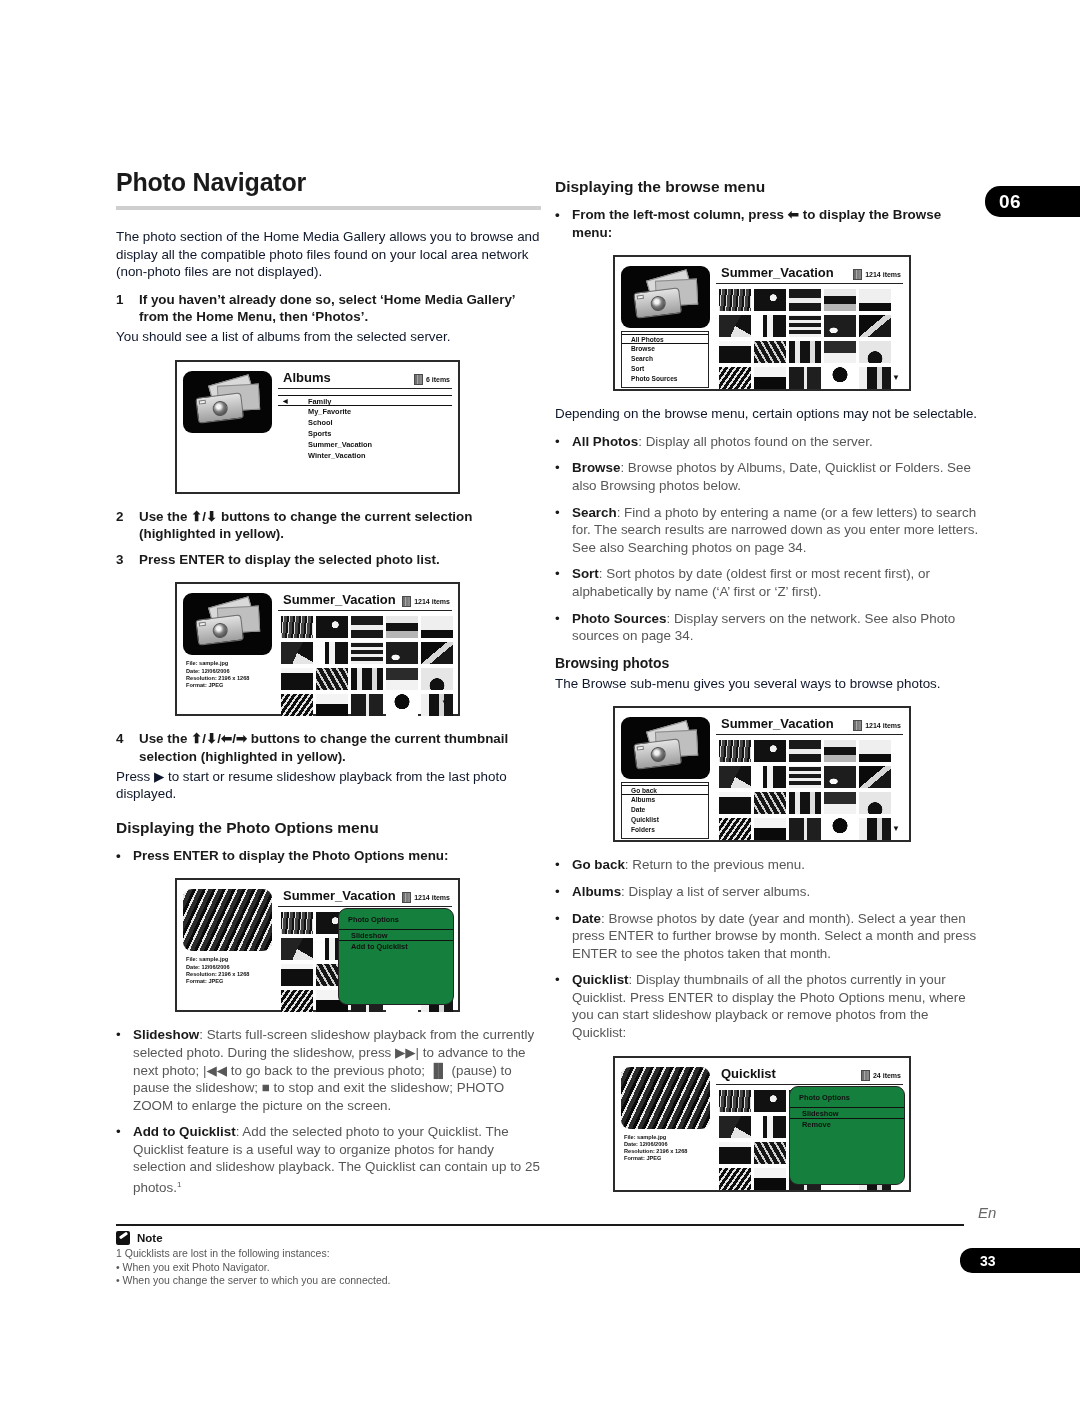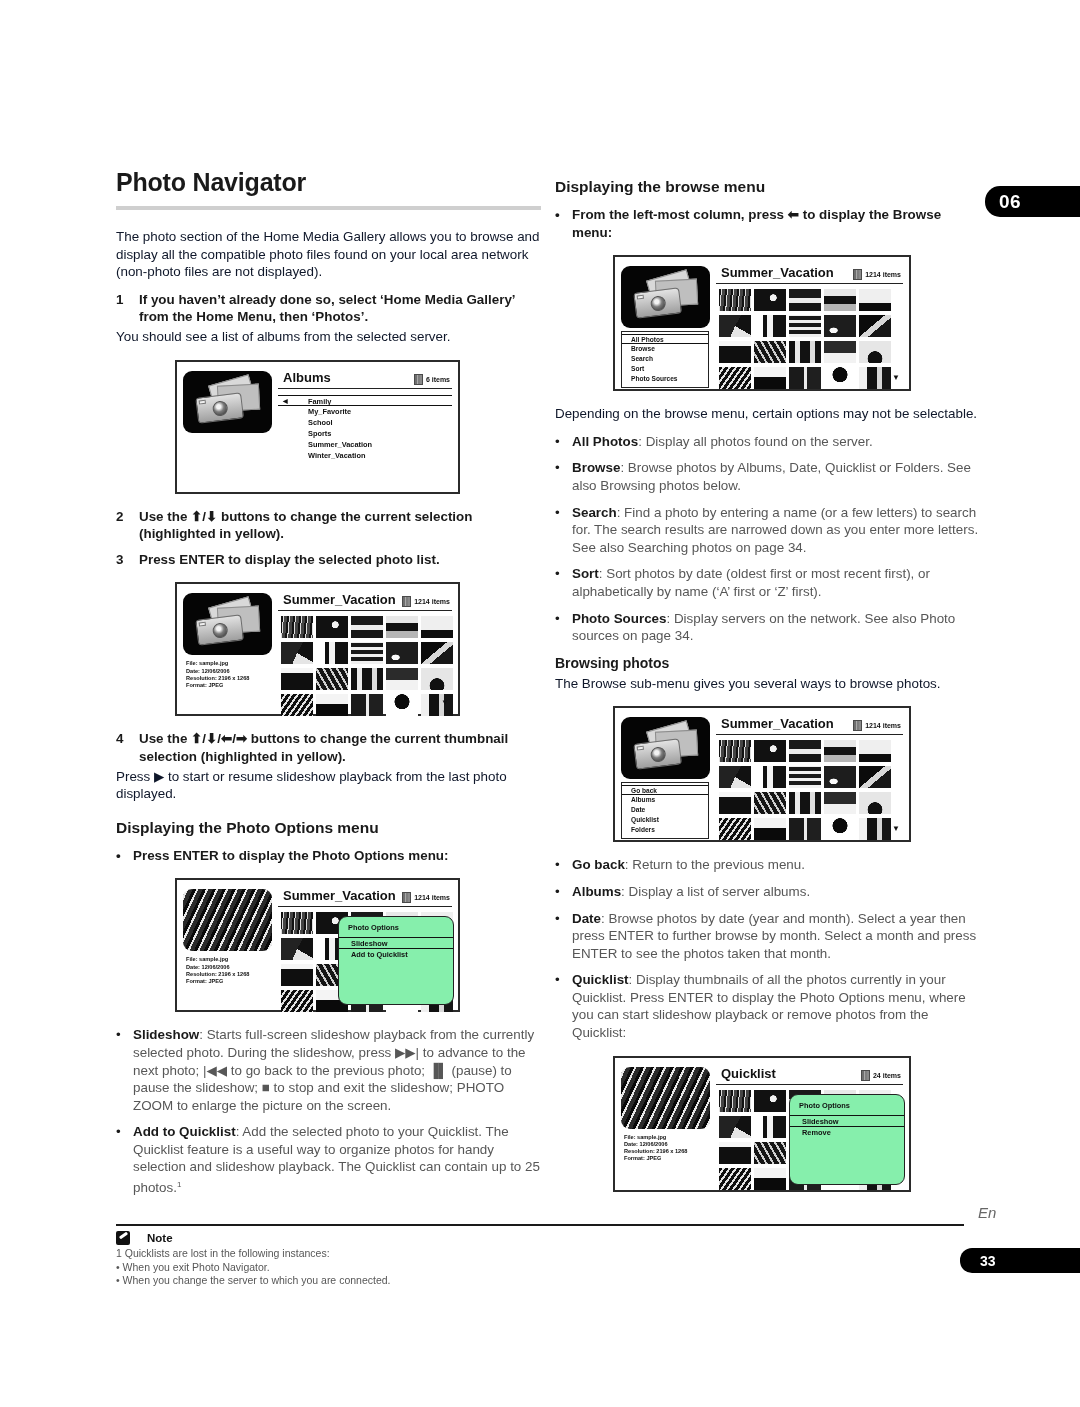--- a/index.html
+++ b/index.html
@@ -194,38 +194,38 @@
     border:1px solid #222; background:#fff; padding:2px 0 3px 0;
   }
   .sidemenu .mrow{
     font-size:6.6px; font-weight:bold; color:#111; height:10px; line-height:10px;
     padding-left:9px;
   }
   .sidemenu .mrow.sel{ border-top:1px solid #111; border-bottom:1px solid #111; }
 
   
   .popup{
-    position:absolute; right:4px; top:36px; width:116px; bottom:5px;
-    border:1px solid #222; border-radius:9px; background:#86efac; padding:6px 0 0 0;
+    position:absolute; right:4px; top:28px; width:116px; bottom:5px;
+    border:1px solid #222; border-radius:9px; background:#15803d; padding:6px 0 0 0;
   }
   .popup .ptitle{
     font-size:7.4px; font-weight:bold; color:#111; padding-left:9px; margin-bottom:5px;
   }
   .popup .prow{
     font-size:7.4px; font-weight:bold; color:#111; height:12px; line-height:12px;
     padding-left:12px;
   }
   .popup .prow.sel{ border-top:1px solid #111; border-bottom:1px solid #111; }
 
   
   .foot-rule{
     position:absolute; left:116px; top:1224px; width:848px; height:2px; background:#1a1a1a;
   }
   .note-blk{ position:absolute; left:116px; top:1231px; width:520px; }
-  .note-head{ display:flex; align-items:center; gap:17px; margin-bottom:2px; }
+  .note-head{ display:flex; align-items:center; gap:7px; margin-bottom:2px; }
   .note-icon{
     width:14px; height:14px; background:#111; position:relative; border-radius:2px;
   }
   .note-icon:after{
     content:""; position:absolute; left:3px; top:3px; width:9px; height:3px;
     background:#fff; transform:rotate(-35deg); border-radius:1px;
   }
   .note-label{ font-size:11.5px; font-weight:bold; color:#111; }
   .note-line{ font-size:10.5px; line-height:13.5px; color:#575757; }
 

